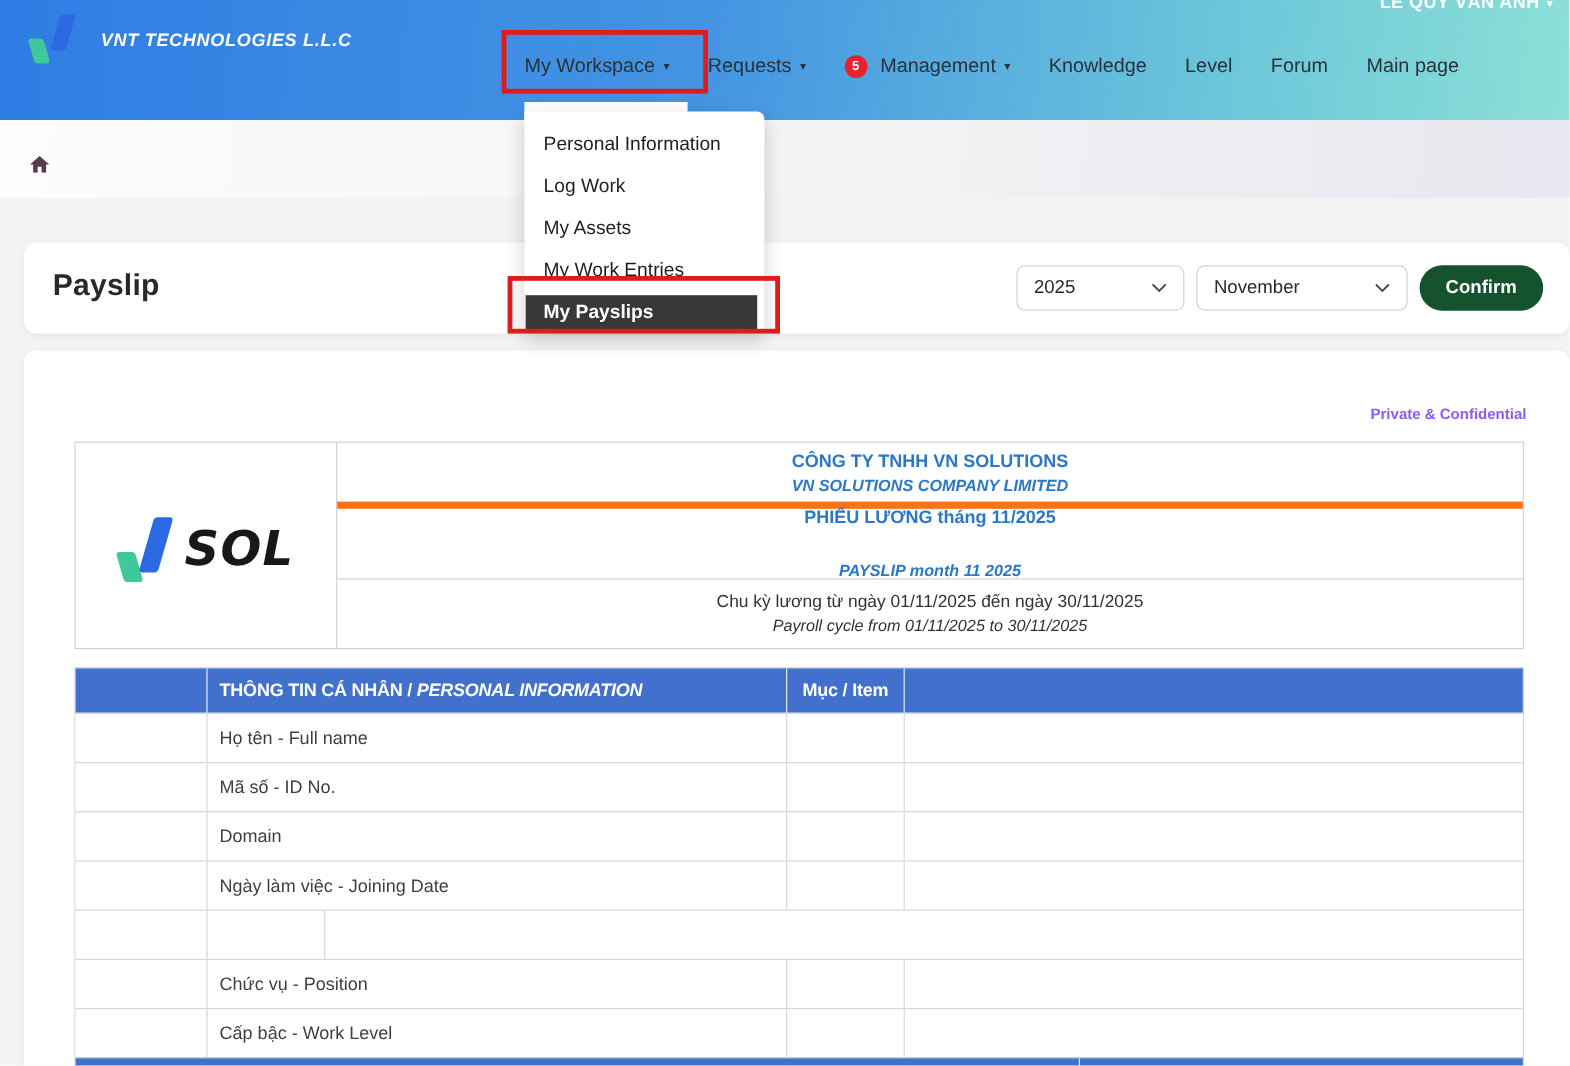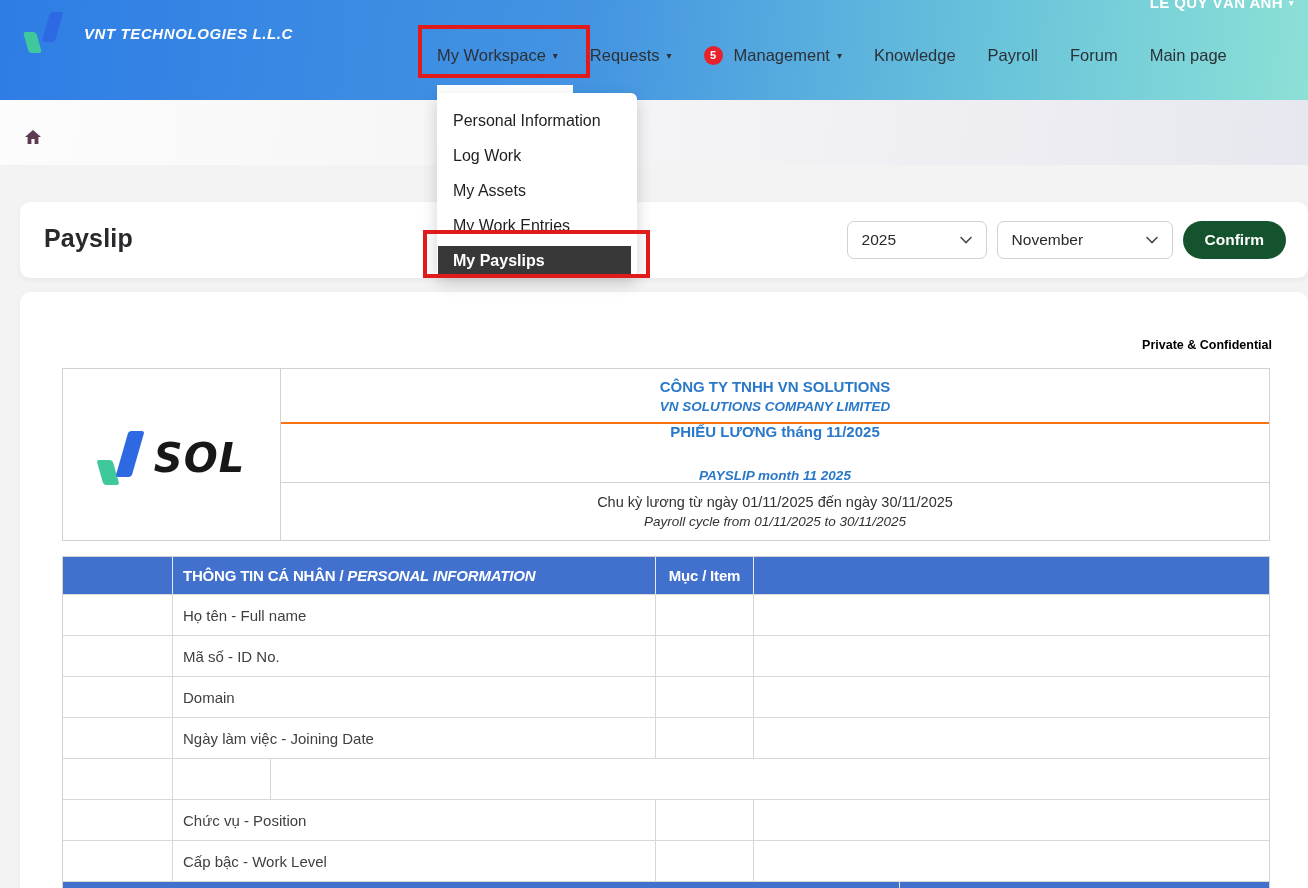--- a/index.html
+++ b/index.html
@@ -41,32 +41,32 @@
   .controls { position:absolute; right:22px; top:19px; display:flex; gap:10px; align-items:center;justify-content:flex-end; }
   .sel { width:140px; height:38px; border:1px solid #cfd2d6; border-radius:7px; background:#fff;
     display:flex; align-items:center; justify-content:space-between; padding:0 14px; font-size:15.5px; color:#26282b; cursor:pointer; }
   .sel.month { width:176px; }
   .btn-confirm { height:38px; padding:0 22px; border:none; border-radius:19px; background:#14532d;
     color:#fff; font-size:15.5px; font-weight:bold; font-family:inherit; cursor:pointer; }
 
   
   .main-card { position:absolute; left:20px; top:292px; width:1288px; height:600px; background:#fff;
     border-radius:10px 10px 0 0; box-shadow:0 2px 6px rgba(0,0,0,.05); z-index:2; }
-  .confidential { position:absolute; top:46px; right:36px; font-size:12.5px; font-weight:bold; color:#000000; }
+  .confidential { position:absolute; top:46px; right:36px; font-size:12.5px; font-weight:bold; color:#8b5cf6; }
 
   .ht { position:absolute; left:42px; top:76px; width:1208px; height:173px; border:1px solid #d2d2d2; display:flex; }
   .ht-logo { width:218px; border-right:1px solid #d2d2d2; display:flex; align-items:center; justify-content:center; gap:8px; }
   .chk-sol { width:48px; height:56px; }
   .chk-sol .b { left:24px; top:4px; width:16px; height:46px; }
   .chk-sol .g { left:2px; top:33px; width:16px; height:25px; }
   .sol-text { font-family:"DejaVu Sans", sans-serif; font-weight:bold; font-style:italic; font-size:40px;
     color:#181818; letter-spacing:1px; margin-top:6px; }
   .ht-right { flex:1; display:flex; flex-direction:column; }
   .ht-row { display:flex; flex-direction:column; align-items:center; justify-content:center; gap:4px; }
-  .ht-row1 { height:55px; border-bottom:2px solid #f97316; }
+  .ht-row1 { height:55px; border-bottom:6px solid #f97316; }
   .ht-row2 { height:59px; border-bottom:1px solid #d2d2d2;gap:28px; }
   .ht-row3 { height:57px; }
   .blue-b { color:#2a78c8; font-weight:bold; font-size:15px; }
   .blue-bi { color:#2a78c8; font-weight:bold; font-style:italic; font-size:13.5px; }
   .cyc { color:#323232; font-size:14.5px; }
   .cyc-en { color:#323232; font-size:13.5px; font-style:italic; }
 
   .it { position:absolute; left:42px; top:264px; width:1208px; border:1px solid #d2d2d2; }
   .it-head { display:flex; height:37px; background:#4271cd; color:#fff; align-items:stretch; }
   .it-head .c { display:flex; align-items:center; border-right:1px solid rgba(255,255,255,.85); }
@@ -117,21 +117,21 @@
     </div>
     <div class="nav-item">
       <span class="badge">5</span>
       <span>Management</span>
       <span class="caret">▾</span>
     </div>
     <div class="nav-item">
       <span>Knowledge</span>
     </div>
     <div class="nav-item">
-      <span>Payroll</span>
+      <span>Level</span>
     </div>
     <div class="nav-item">
       <span>Forum</span>
     </div>
     <div class="nav-item">
       <span>Main page</span>
     </div>
   </nav>
 
   <div class="user">

